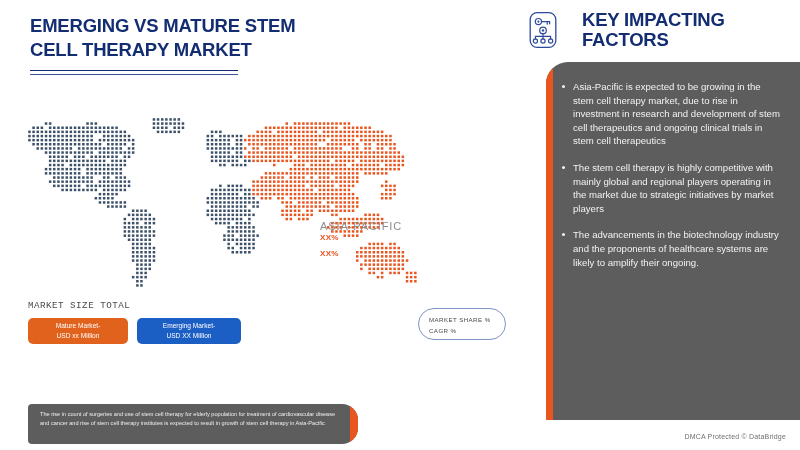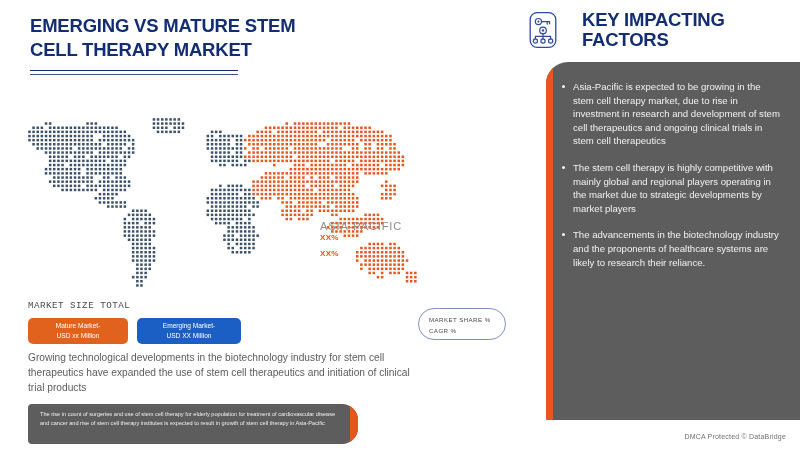--- a/index.html
+++ b/index.html
@@ -1586,21 +1586,20 @@
 
     <div class="pill mature">
       <span>Mature Market-</span>
       <span>USD xx Million</span>
     </div>
     <div class="pill emerging">
       <span>Emerging Market-</span>
       <span>USD XX Million</span>
     </div>
 
-    <div class="para">Growing technological developments in the biotechnology industry for stem cell therapeutics have expanded the use of stem cell therapeutics and initiation of clinical trial products</div>
 
     <div class="note">
       <p>The rise in count of surgeries and use of stem cell therapy for elderly population for treatment of cardiovascular disease and cancer and rise of stem cell therapy institutes is expected to result in growth of stem cell therapy in Asia-Pacific</p>
       <span class="accent"></span>
     </div>
   </div>
 
   <div class="right">
 
     <div class="kif-head">
@@ -1618,21 +1617,21 @@
           <circle cx="22.6" cy="30" r="2.1" fill="none" stroke="#2d4a9c" stroke-width="1.2"></circle>
         </svg>
       </span>
       <span class="kif-title">KEY IMPACTING FACTORS</span>
     </div>
 
     <div class="card">
       <span class="accent"></span>
       <ul class="bullets">
         <li>Asia-Pacific is expected to be growing in the stem cell therapy market, due to rise in investment in research and development of stem cell therapeutics and ongoing clinical trials in stem cell therapeutics</li>
-        <li>The stem cell therapy is highly competitive with mainly global and regional players operating in the market due to strategic developments by market players</li>
-        <li>The advancements in the biotechnology industry and the proponents of healthcare systems are likely to research their reliance.</li>
+        <li>The stem cell therapy is highly competitive with mainly global and regional players operating in the market due to strategic initiatives by market players</li>
+        <li>The advancements in the biotechnology industry and the proponents of healthcare systems are likely to amplify their ongoing.</li>
       </ul>
     </div>
 
     <div class="dmca">DMCA Protected © DataBridge</div>
   </div>
 
 </div>
 
 </body></html>

